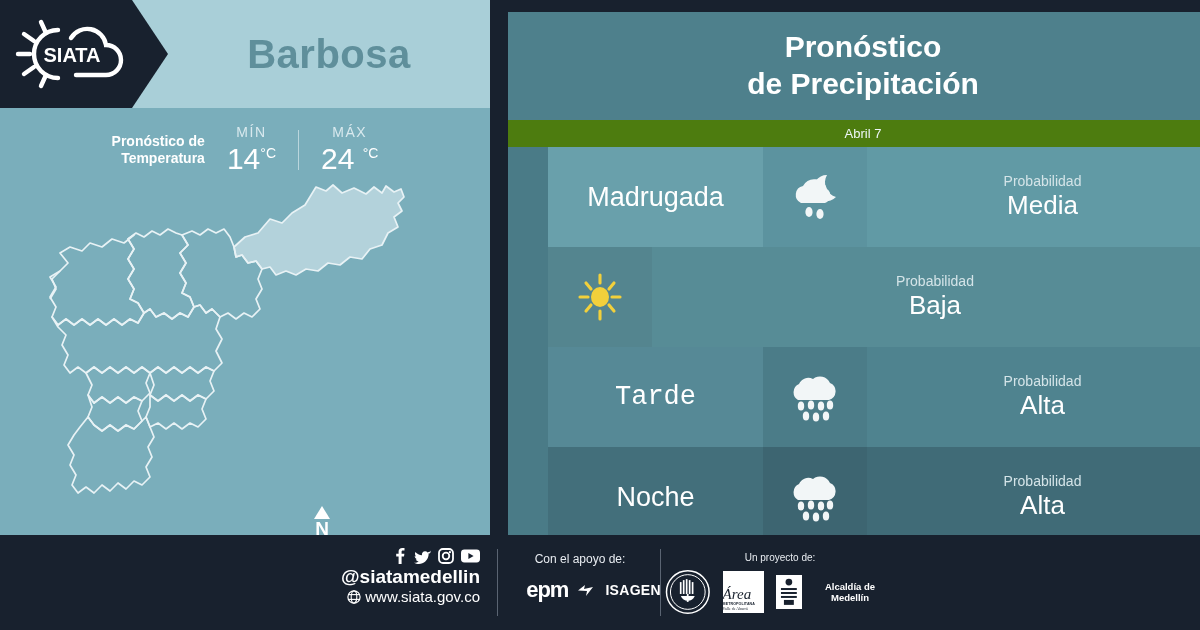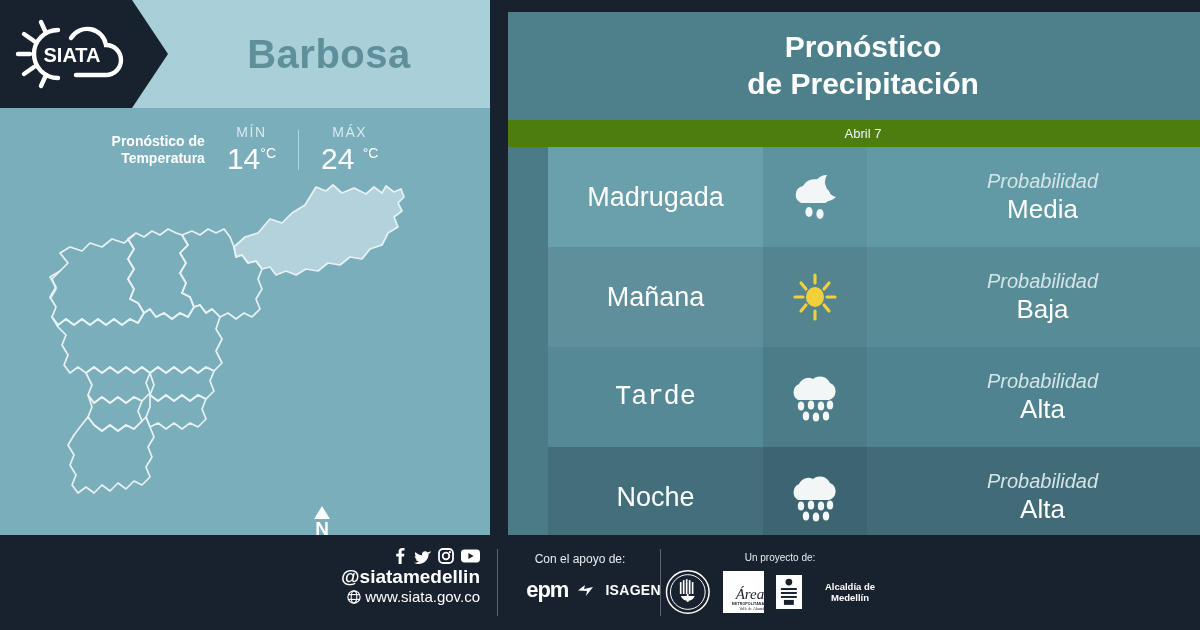--- a/index.html
+++ b/index.html
@@ -88,21 +88,21 @@
     width: 215px; display: flex; align-items: center; justify-content: center;
     color: #ffffff; font-size: 27px; font-weight: 300;
   }
   .frow .icon-cell {
     width: 104px; display: flex; align-items: center; justify-content: center;
   }
   .frow .prob {
     flex: 1; display: flex; flex-direction: column;
     align-items: center; justify-content: center; color: #ffffff;
   }
-  .frow .prob .plabel { font-size: 20px; color: #d4e4e8; margin-bottom: 1px; font-style: italic; }
+  .frow .prob .plabel { font-size: 14px; color: #d4e4e8; margin-bottom: 1px; }
   .frow .prob .pval { font-size: 26px; font-weight: 300; }
 
   .frow.r1 .period { background: #69a0ab; }
   .frow.r1 .icon-cell { background: #5c939f; }
   .frow.r1 .prob { background: #619aa5; }
   .frow.r2 .period { background: #5e8f9a; }
   .frow.r2 .icon-cell { background: #54858f; }
   .frow.r2 .prob { background: #578c96; }
   .frow.r3 .period { background: #568996; font-family: Liberation Mono, monospace; }
   .frow.r3 .icon-cell { background: #4b7c88; }
@@ -135,21 +135,21 @@
   #apoyo-logos { display: flex; align-items: center; justify-content: center; gap: 10px; }
   #epm-logo { font-size: 22px; font-weight: bold; letter-spacing: -1px; margin-left: 27px; }
   #isagen-logo { display: flex; align-items: center; gap: 12px; font-size: 14px; font-weight: bold; letter-spacing: .3px; }
 
   #proyecto-block { position: absolute; left: 665px; top: 17px; width: 230px; text-align: center; }
   #proyecto-block .cap { font-size: 10px; color: #e8ecf1; margin-bottom: 6px; }
   #proyecto-logos { display: flex; align-items: center; justify-content: center; gap: 12px; }
   .seal { width: 46px; height: 46px; }
   #ama-logo {
     width: 42px; height: 42px; background: #ffffff; color: #18212e;
-    display: flex; flex-direction: column; align-items: flex-end; justify-content: flex-end;
+    display: flex; flex-direction: column; align-items: flex-start; justify-content: flex-end;
     padding-bottom: 2px;
   }
   #ama-logo .script { font-family: "Liberation Serif", serif; font-style: italic; font-size: 15px; line-height: 1; }
   #ama-logo .sub1 { font-size: 3.6px; font-weight: bold; letter-spacing: .1px; }
   #ama-logo .sub2 { font-family: "Liberation Serif", serif; font-size: 4px; }
   #alc-logo { display: flex; flex-direction: row; align-items: center; gap: 3px; }
   #alc-logo .crest { width: 26px; height: 34px; background: #ffffff; }
   #alc-logo .txt { font-size: 9.5px; font-weight: bold; }
 </style>
 </head>
@@ -245,21 +245,20 @@
             <ellipse cx="33" cy="43" rx="3.6" ry="5" fill="#f2f6f7"></ellipse>
           </svg>
         </div>
         <div class="prob">
           <span class="plabel">Probabilidad</span>
           <span class="pval">Media</span>
         </div>
       </div>
 
       <div class="frow r2">
-        <div class="period">Mañana</div>
         <div class="icon-cell">
           <svg width="56" height="52" viewBox="0 0 56 52">
             <g stroke="#f2d03b" stroke-width="3.1" stroke-linecap="round">
               <line x1="28" y1="4" x2="28" y2="12"></line>
               <line x1="28" y1="40" x2="28" y2="48"></line>
               <line x1="8" y1="26" x2="16" y2="26"></line>
               <line x1="40" y1="26" x2="48" y2="26"></line>
               <line x1="14" y1="12" x2="19" y2="18"></line>
               <line x1="37" y1="34" x2="42" y2="40"></line>
               <line x1="14" y1="40" x2="19" y2="34"></line>

